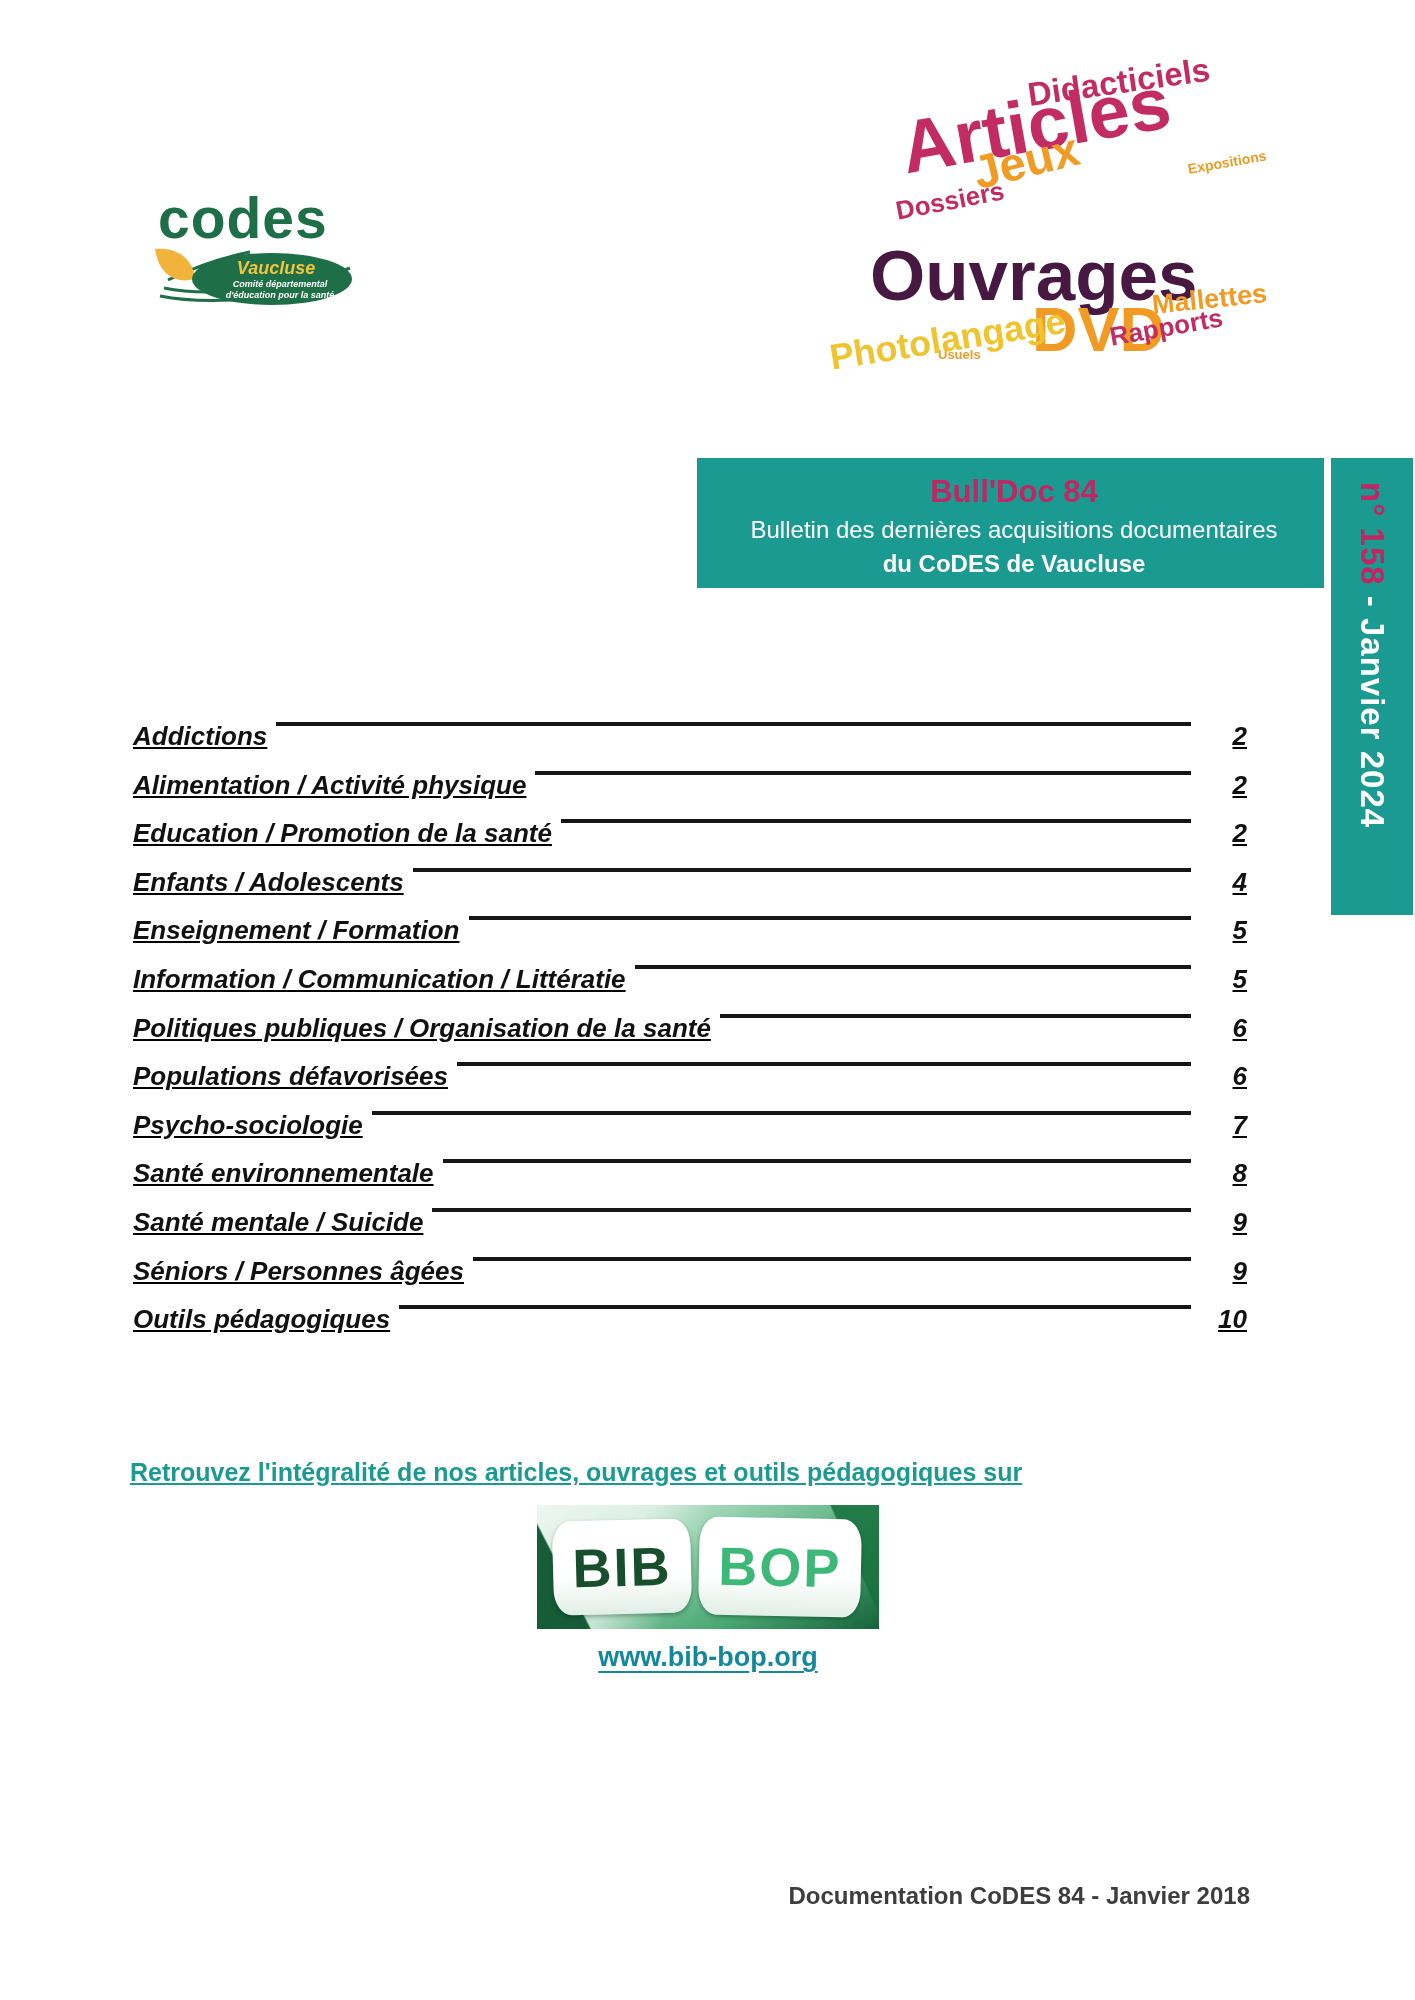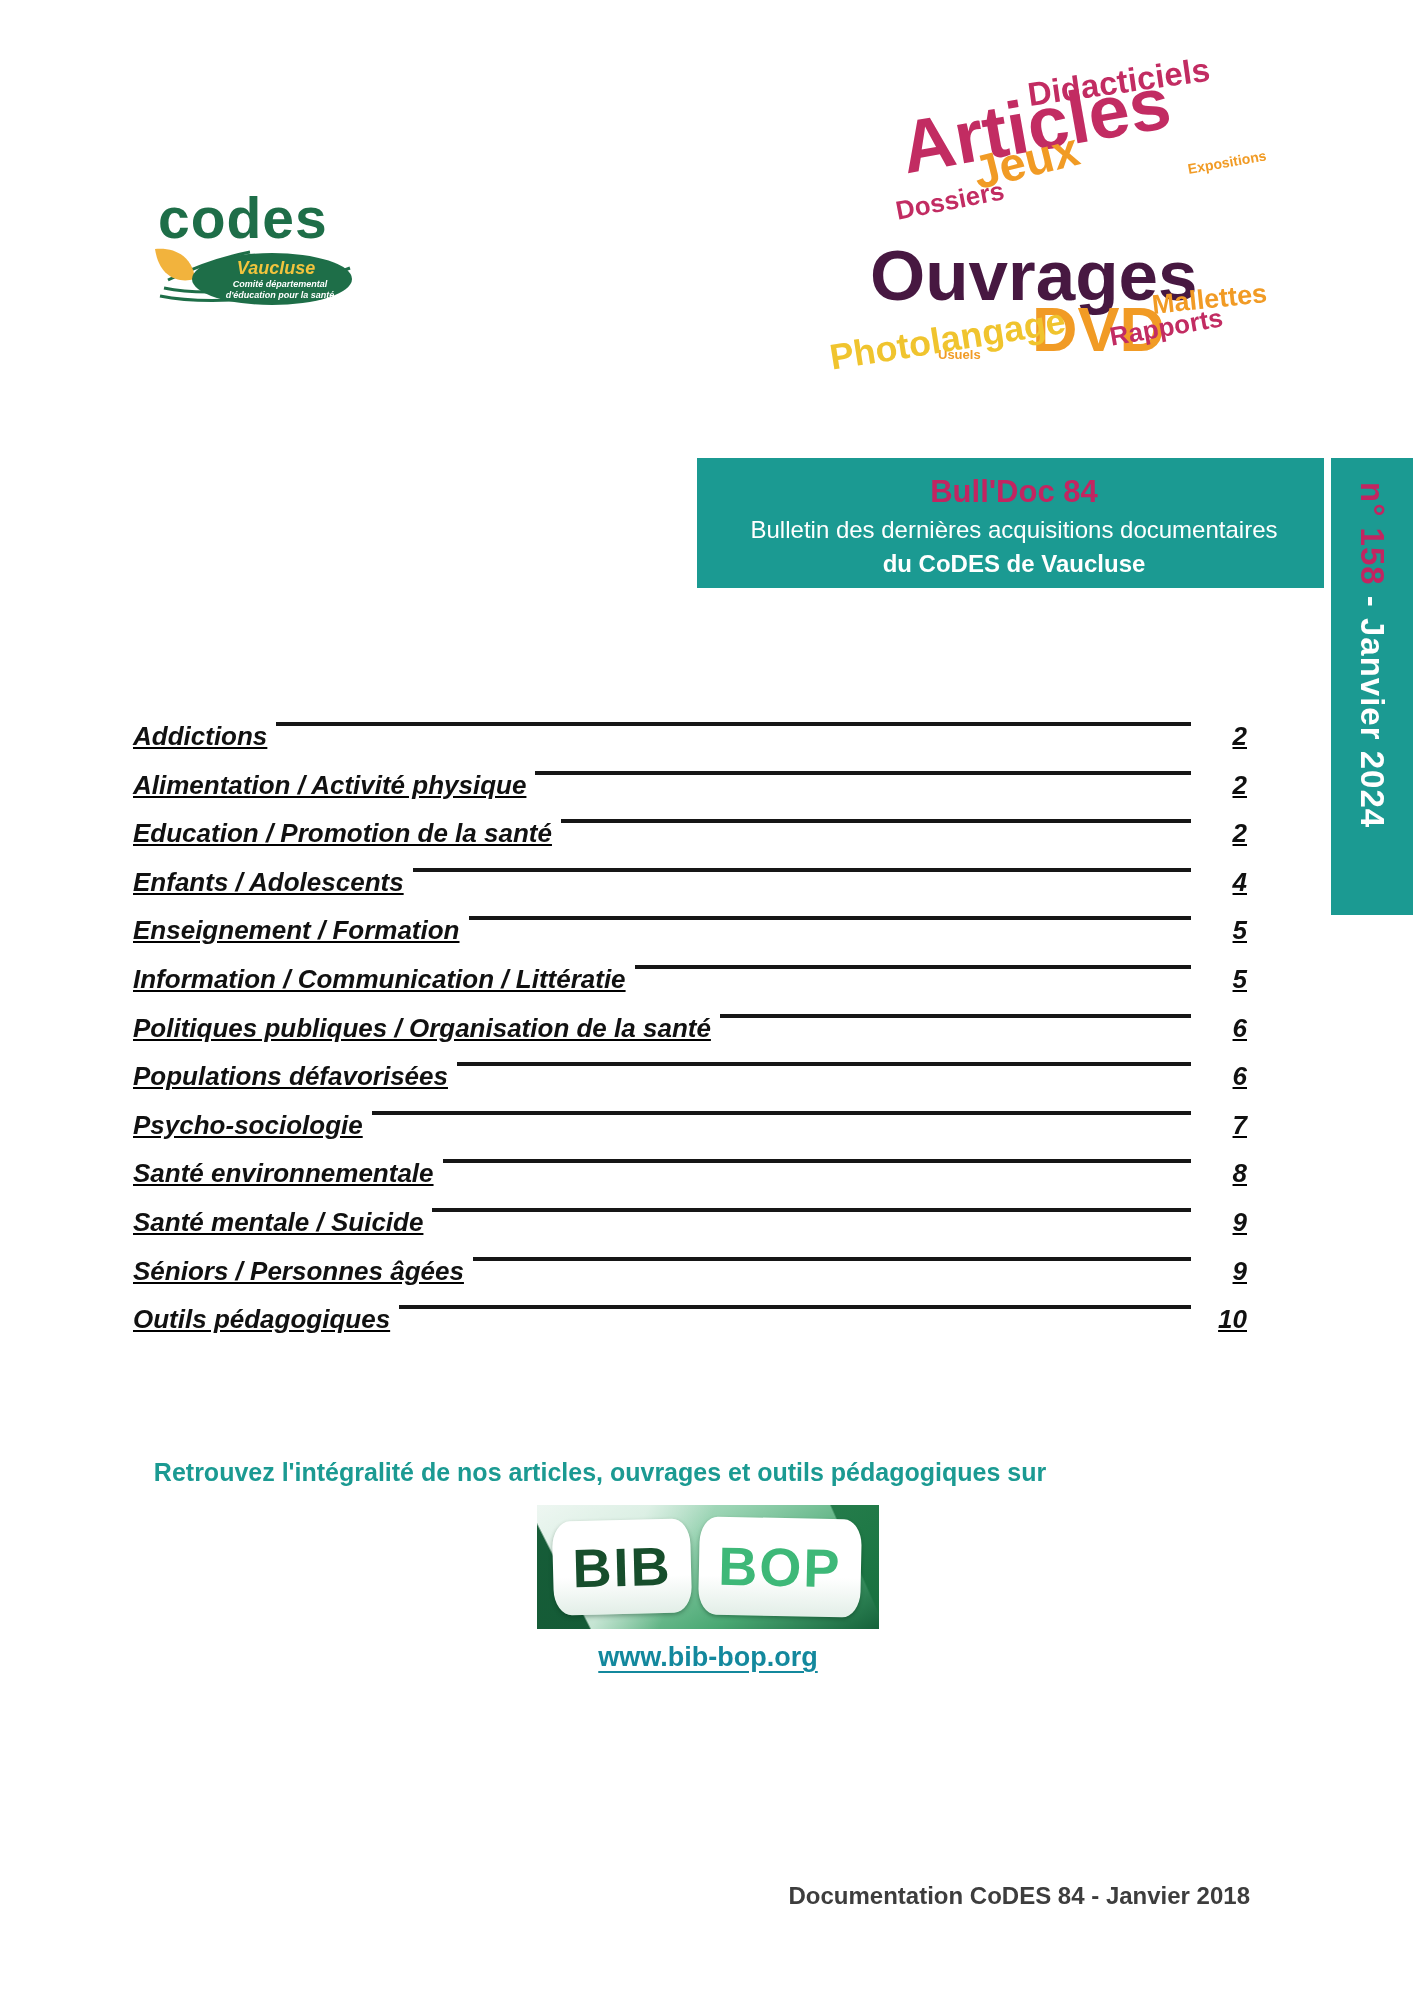--- a/index.html
+++ b/index.html
@@ -65,22 +65,22 @@
     white-space:nowrap;line-height:1.1;
   }
   .toc-leader{flex:1;border-bottom:4px solid #161616;margin:0 14px 5px 9px;min-width:24px;}
   .toc-page{
     width:42px;text-align:right;font-size:26px;font-weight:bold;font-style:italic;color:#111;
     line-height:1.1;
   }
 
   
   .promo-text{
-    position:absolute;left:130px;top:1458px;width:940px;text-align:center;
-    font-size:25px;font-weight:bold;color:#1b9a92;
+    position:absolute;left:130px;top:1458px;width:940px;text-align:left;
+    font-size:25px;font-weight:bold;color:#1b9a92;text-decoration:underline;
   }
   .bibbop{
     position:absolute;left:537px;top:1505px;width:342px;height:124px;
     background:
       linear-gradient(63deg, rgba(11,84,46,0.95) 0 13%, rgba(255,255,255,0) 13.5%),
       linear-gradient(246deg, rgba(23,112,62,0.85) 0 12%, rgba(255,255,255,0) 12.5%),
       linear-gradient(115deg, rgba(255,255,255,0.55) 28%, rgba(255,255,255,0) 45%),
       linear-gradient(150deg,#d9ece1 0%,#9bd4b4 35%,#4aa873 70%,#15623a 100%);
   }
   .bib-panel{

